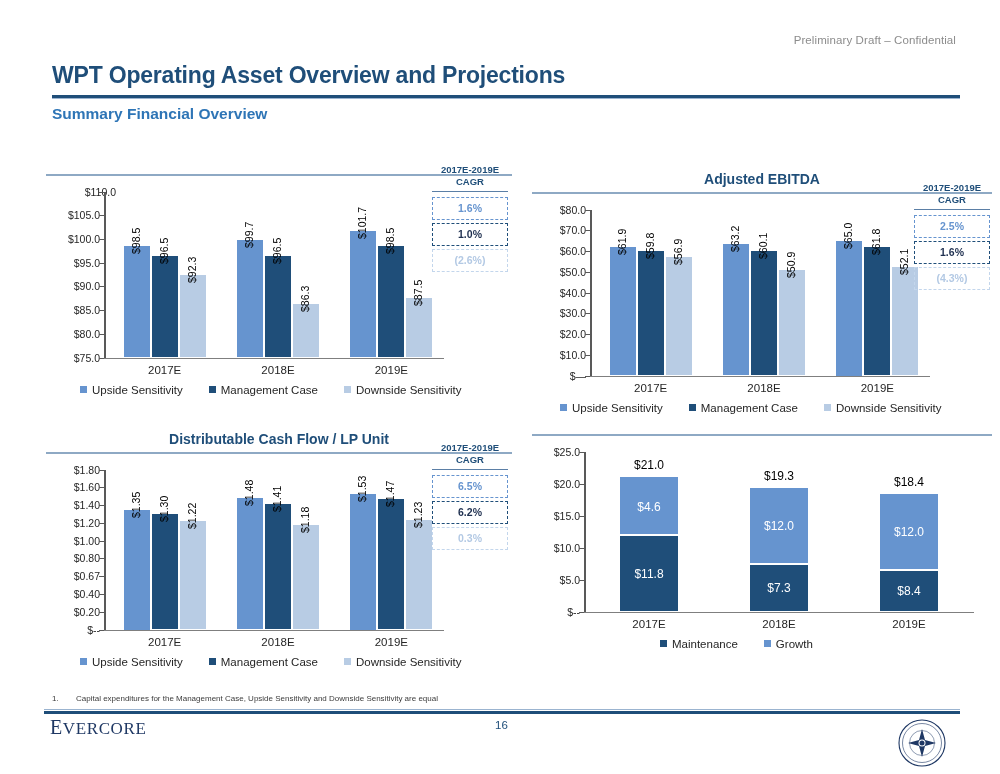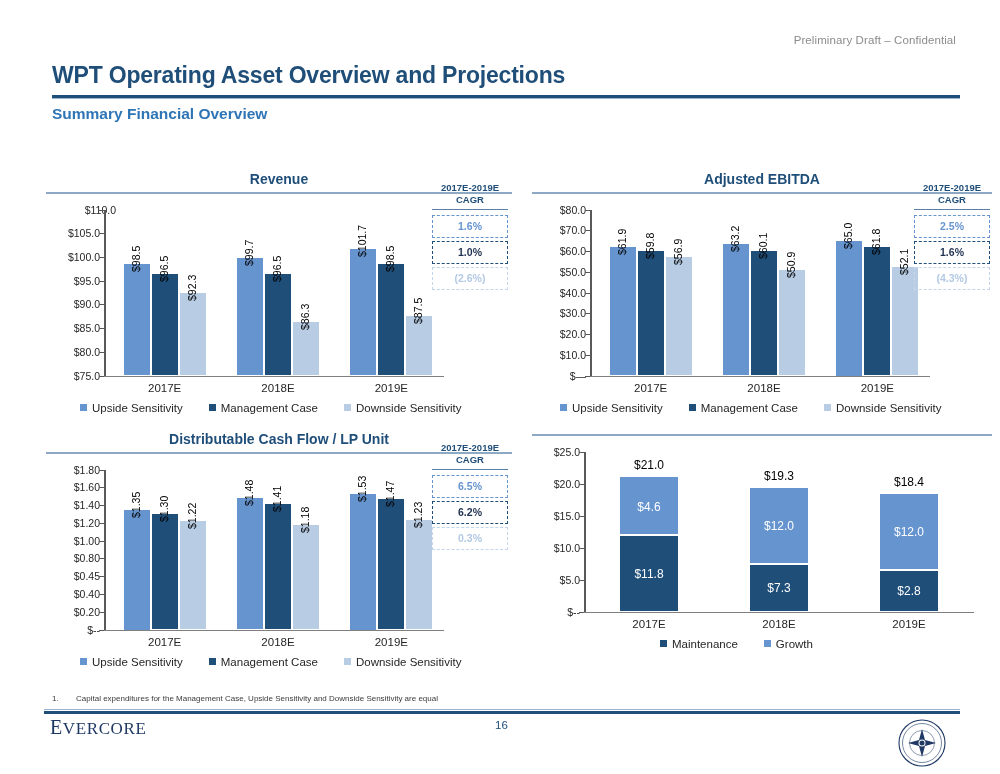--- a/index.html
+++ b/index.html
@@ -126,21 +126,20 @@
 
 <div class="slide">
 
   <div class="confidential">Preliminary Draft – Confidential</div>
 
   <div class="slide-title">WPT Operating Asset Overview and Projections</div>
   <div class="title-rule"></div>
   <div class="subtitle">Summary Financial Overview</div>
 
   <div class="chart" id="chart-revenue" style="left:46px;top:170px;width:466px;height:250px;">
-    <div class="chart-title">Revenue</div>
     <div class="chart-rule"></div>
     <div class="plot" style="height:210px;">
         <div class="y-lab" style="top: 16px; right: 396px;">$110.0</div>
         <div class="tick" style="left: 53px; top: 16px;"></div>
         <div class="y-lab" style="top: 39.7143px; right: 412px;">$105.0</div>
         <div class="tick" style="left: 53px; top: 39.7143px;"></div>
         <div class="y-lab" style="top: 63.4286px; right: 412px;">$100.0</div>
         <div class="tick" style="left: 53px; top: 63.4286px;"></div>
         <div class="y-lab" style="top: 87.1429px; right: 412px;">$95.0</div>
         <div class="tick" style="left: 53px; top: 87.1429px;"></div>
@@ -283,21 +282,21 @@
         <div class="y-lab" style="top: 33.7778px; right: 412px;">$1.60</div>
         <div class="tick" style="left: 53px; top: 33.7778px;"></div>
         <div class="y-lab" style="top: 51.5556px; right: 412px;">$1.40</div>
         <div class="tick" style="left: 53px; top: 51.5556px;"></div>
         <div class="y-lab" style="top: 69.3333px; right: 412px;">$1.20</div>
         <div class="tick" style="left: 53px; top: 69.3333px;"></div>
         <div class="y-lab" style="top: 87.1111px; right: 412px;">$1.00</div>
         <div class="tick" style="left: 53px; top: 87.1111px;"></div>
         <div class="y-lab" style="top: 104.889px; right: 412px;">$0.80</div>
         <div class="tick" style="left: 53px; top: 104.889px;"></div>
-        <div class="y-lab" style="top: 122.667px; right: 412px;">$0.45</div>
+        <div class="y-lab" style="top: 122.667px; right: 412px;">$0.67</div>
         <div class="tick" style="left: 53px; top: 122.667px;"></div>
         <div class="y-lab" style="top: 140.444px; right: 412px;">$0.40</div>
         <div class="tick" style="left: 53px; top: 140.444px;"></div>
         <div class="y-lab" style="top: 158.222px; right: 412px;">$0.20</div>
         <div class="tick" style="left: 53px; top: 158.222px;"></div>
         <div class="y-lab" style="top: 176px; right: 412px;">$--</div>
         <div class="tick" style="left: 53px; top: 176px;"></div>
         <div class="axis-v" style="left: 58px; top: 16px; height: 160px;"></div>
         <div class="axis-h" style="left: 58px; top: 176px; width: 340px;"></div>
         <div class="bar bar-up" style="left: 77.6667px; width: 26px; height: 120px; top: 56px; bottom: auto;"></div>
@@ -372,21 +371,21 @@
         <div class="total-lab" style="left: 117px; top: 22.6px;">$21.0</div>
         <div class="x-lab" style="left: 117px; top: 182px;">2017E</div>
         <div class="bar bar-maint" style="left: 218px; width: 58px; height: 46.72px; top: 129.28px;"></div>
         <div class="bar bar-growth" style="left: 218px; width: 58px; height: 75.3px; top: 52.48px;"></div>
         <div class="stack-lab" style="left: 247px; top: 152.64px;">$7.3</div>
         <div class="stack-lab" style="left: 247px; top: 90.88px;">$12.0</div>
         <div class="total-lab" style="left: 247px; top: 33.48px;">$19.3</div>
         <div class="x-lab" style="left: 247px; top: 182px;">2018E</div>
         <div class="bar bar-maint" style="left: 348px; width: 58px; height: 40.96px; top: 135.04px;"></div>
         <div class="bar bar-growth" style="left: 348px; width: 58px; height: 75.3px; top: 58.24px;"></div>
-        <div class="stack-lab" style="left: 377px; top: 155.52px;">$2.8</div>
+        <div class="stack-lab" style="left: 377px; top: 155.52px;">$8.4</div>
         <div class="stack-lab" style="left: 377px; top: 96.64px;">$12.0</div>
         <div class="total-lab" style="left: 377px; top: 39.24px;">$18.4</div>
         <div class="x-lab" style="left: 377px; top: 182px;">2019E</div>
         <div class="legend" style="left: 128px; top: 202px;">
           <div class="legend-item">
             <span class="sq" style="background: rgb(31, 78, 121);"></span>
             <span>Maintenance</span>
           </div>
           <div class="legend-item">
             <span class="sq" style="background: rgb(102, 148, 207);"></span>

